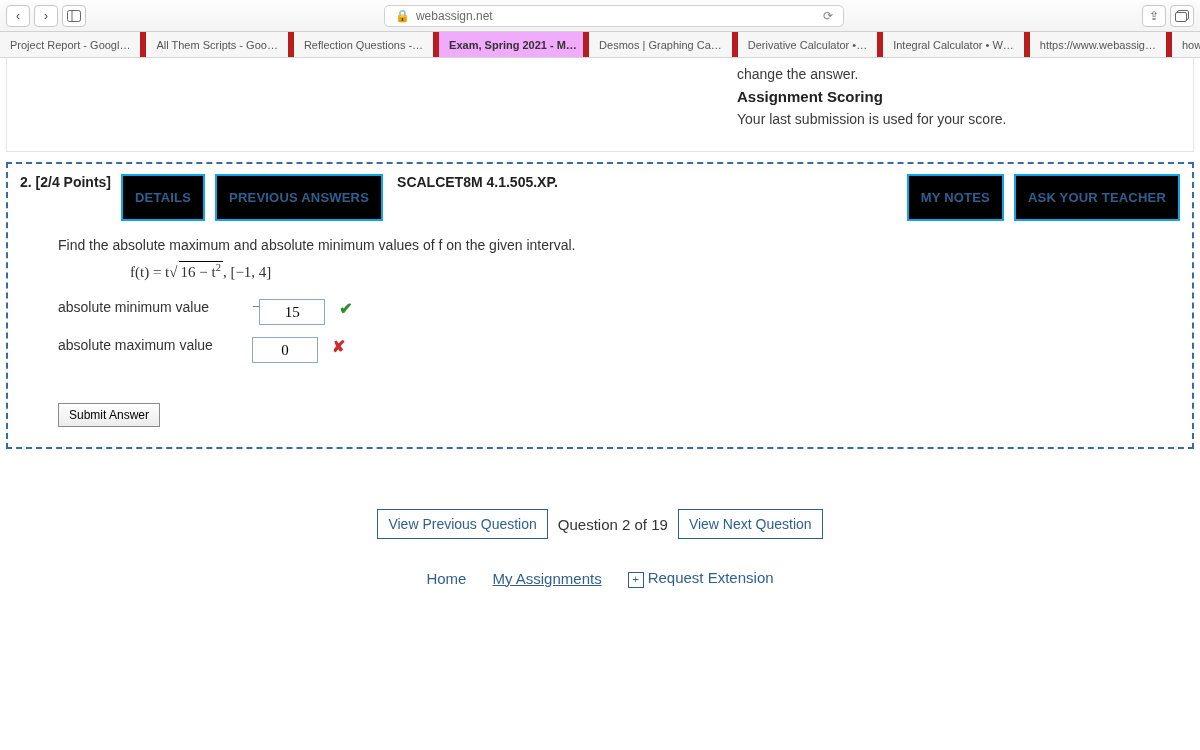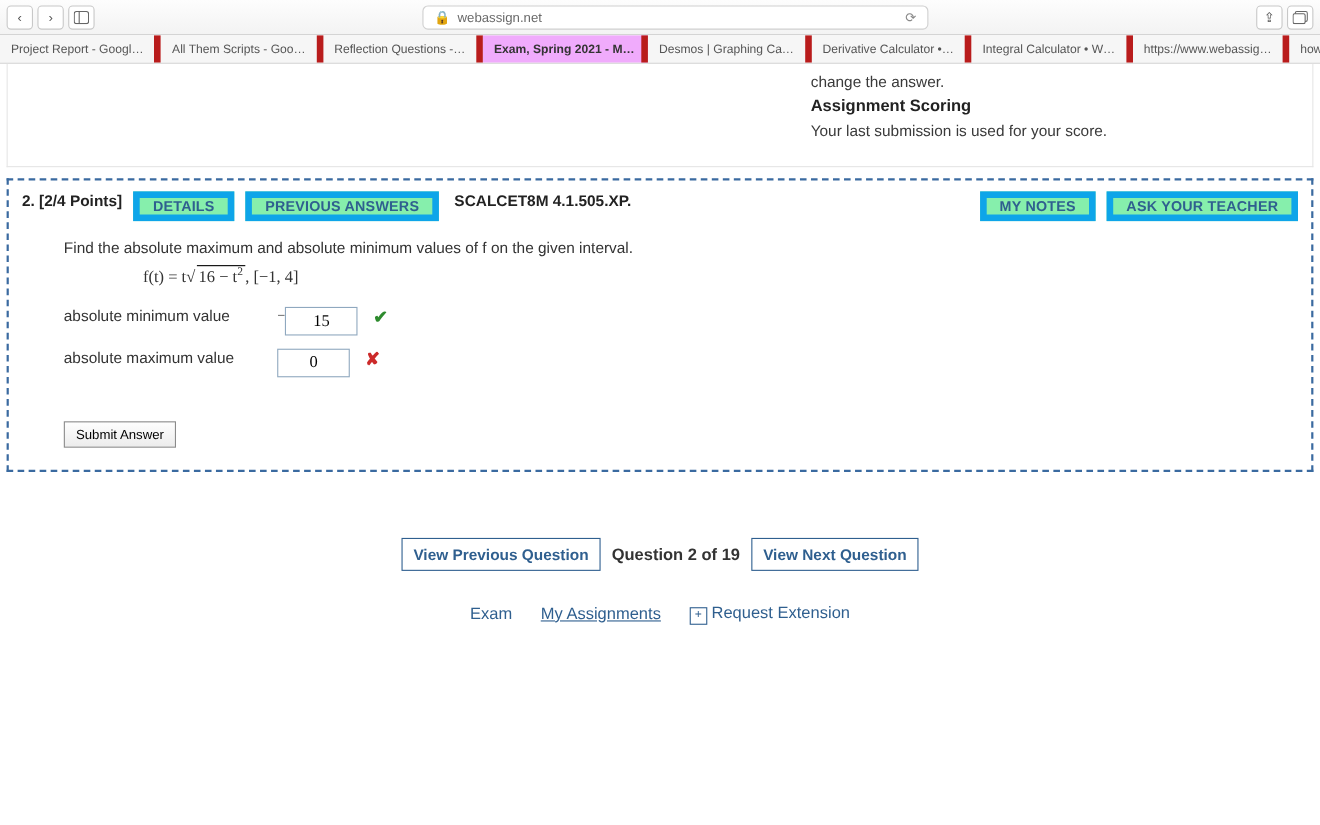--- a/index.html
+++ b/index.html
@@ -19,42 +19,42 @@
 .page { padding: 0 6px; }
 .top-panel { border: 1px solid #e5e5e5; border-top: none; padding: 8px 0 18px; font-family: "Lucida Sans","Segoe UI",Verdana,sans-serif; }
 .top-inner { margin-left: 730px; max-width: 420px; }
 .top-inner .line { color: #3a3a3a; font-size: 14px; margin-bottom: 6px; }
 .top-inner .heading { font-weight: 700; color: #222; font-size: 15px; margin: 6px 0 6px; }
 
 
 .qpanel { border: 2px dashed #3a6aa0; margin-top: 10px; padding: 0 0 20px; font-family: "Lucida Sans","Segoe UI",Verdana,sans-serif; }
 .qhead { display: flex; align-items: flex-start; gap: 10px; padding: 10px 12px; flex-wrap: wrap; }
 .qtitle { font-weight: 700; font-size: 14px; color: #222; }
-.qbtn { border: 6px solid #0ea5e9; color: #2f5f8f; background: #86efac; padding: 0 12px; font-size: 13px; font-weight: 600; letter-spacing: .2px; cursor: pointer; }
+.qbtn { border: 2px solid #0ea5e9; color: #2f5f8f; background: #000000; padding: 14px 12px; font-size: 13px; font-weight: 600; letter-spacing: .2px; cursor: pointer; }
 .qref { font-weight: 700; color: #222; font-size: 14px; margin-left: 4px; }
 .qhead .spacer { flex: 1; }
 .qbody { padding: 6px 40px 4px 50px; color: #333; }
 .prompt { font-size: 14px; margin-bottom: 8px; }
 .formula { font-family: "Times New Roman", serif; font-size: 15px; margin: 4px 0 18px 72px; }
 .formula .sqrt { display: inline-block; border-top: 1px solid #000; padding: 0 2px; margin-left: 1px; }
 .sup { font-size: .7em; vertical-align: super; }
 
 .ans-row { display: flex; align-items: flex-start; gap: 14px; margin: 12px 0; }
 .ans-label { width: 180px; font-size: 14px; }
 .ans-input { width: 66px; height: 26px; border: 1px solid #8fa8bf; text-align: center; font-family: "Times New Roman", serif; font-size: 15px; }
 .mark { font-size: 16px; font-weight: 700; }
 .mark.ok { color: #2e8b2e; }
 .mark.bad { color: #cc2a2a; }
 .neg { font-family: "Times New Roman", serif; margin-right: -14px; }
 
 .submit { margin: 24px 0 0 50px; }
 .submit button { border: 1px solid #8a8a8a; background: linear-gradient(#fefefe,#ececec); padding: 4px 10px; font-size: 12px; cursor: pointer; }
 
 
-.qnav { display: flex; justify-content: center; align-items: center; gap: 10px; margin: 60px 0 30px; font-family: "Lucida Sans","Segoe UI",Verdana,sans-serif; font-weight: bold; }
+.qnav { display: flex; justify-content: center; align-items: center; gap: 10px; margin: 60px 0 30px; font-family: "Lucida Sans","Segoe UI",Verdana,sans-serif; }
 .qnav .navbtn { border: 1px solid #2f5f8f; color: #2f5f8f; padding: 6px 10px; font-size: 14px; cursor: pointer; background: #fff; }
 .qnav .navlbl { font-size: 15px; color: #333; }
 
 
 .footer-links { display: flex; justify-content: center; align-items: center; gap: 26px; margin: 30px 0 60px; font-size: 15px; }
 .footer-links a { color: #2f5f8f; text-decoration: none; }
 .footer-links .ul { text-decoration: underline; }
 .ext-icon { display: inline-flex; align-items: center; justify-content: center; width: 16px; height: 16px; border: 1.5px solid #2f5f8f; font-size: 11px; line-height: 1; margin-right: 4px; color: #2f5f8f; }
 </style>
 </head>
@@ -146,19 +146,19 @@
     </div>
   </div>
 
   <div class="qnav">
     <div class="navbtn">View Previous Question</div>
     <div class="navlbl">Question 2 of 19</div>
     <div class="navbtn">View Next Question</div>
   </div>
 
   <div class="footer-links">
-    <a href="#">Exam</a>
+    <a href="#">Home</a>
     <a href="#" class="ul">My Assignments</a>
     <a href="#">
       <span class="ext-icon">+</span><span>Request Extension</span>
     </a>
   </div>
 </div>
 
 </body></html>

